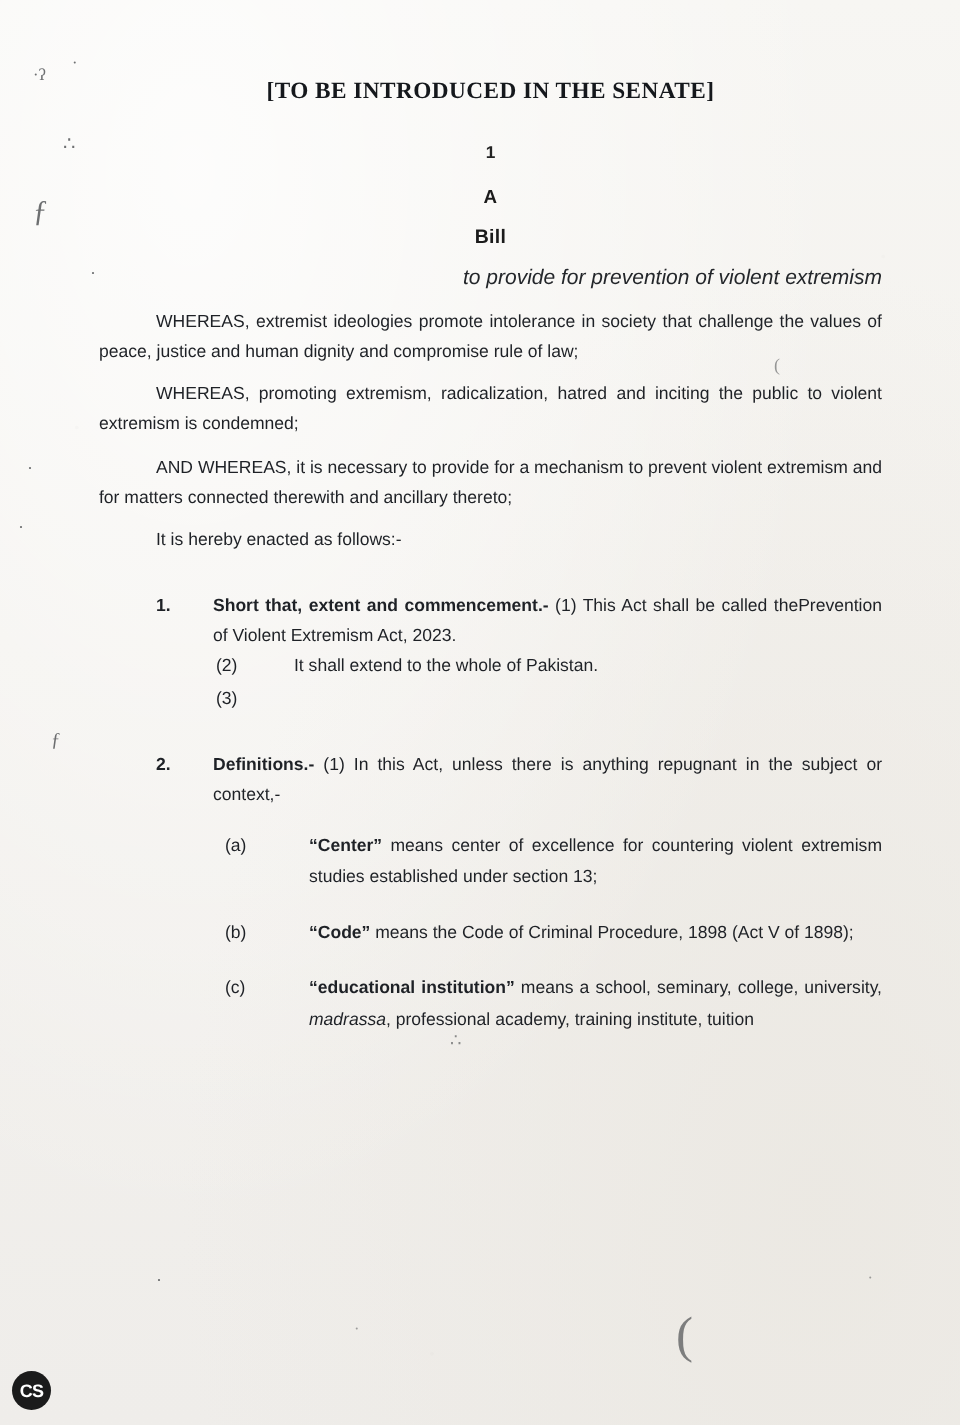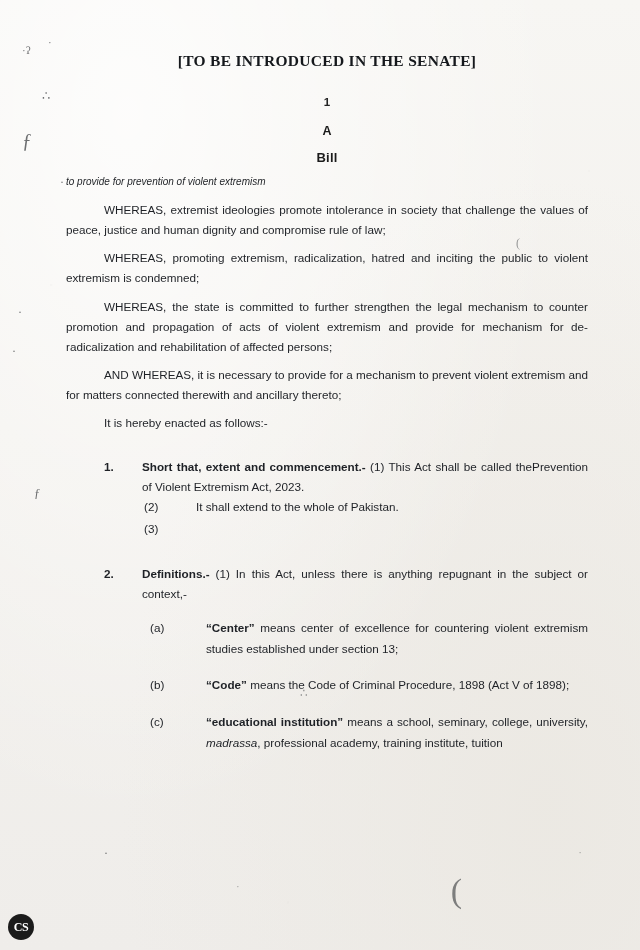--- a/index.html
+++ b/index.html
@@ -61,23 +61,23 @@
     font-weight: bold;
     color: #1b1b1b;
     margin-bottom: 12px;
     letter-spacing: .2px;
   }
   .centered-line.bill {
     font-size: 13px;
     margin-bottom: 11px;
   }
   .subtitle {
-    text-align: left;
+    text-align: right;
     font-style: italic;
-    font-size: 10px;
+    font-size: 14px;
     color: #23262a;
     margin-bottom: 13px;
   }
   p.body-text {
     margin: 0 0 8px 0;
     font-size: 11.7px;
     line-height: 1.72;
     text-align: justify;
     text-justify: inter-word;
     color: #1e2126;
@@ -153,21 +153,21 @@
     height: 26px;
     border-radius: 50%;
     background: #1b1b1b;
     color: #fff;
     font-size: 12px;
     font-weight: bold;
     display: flex;
     align-items: center;
     justify-content: center;
     letter-spacing: -.5px;
-    font-family: Liberation Serif, serif;
+    font-family: Liberation Sans, sans-serif;
   }
   .pen-mark {
     position: absolute;
     color: #23262a;
     font-family: "Liberation Serif", serif;
     opacity: .65;
   }
   .pm1 { left: 22px; top: 44px; font-size: 11px; }
   .pm2 { left: 48px; top: 36px; font-size: 11px; }
   .pm3 { left: 42px; top: 88px; font-size: 13px; }
@@ -211,21 +211,20 @@
     <div class="page-number">1</div>
 
     <div class="centered-line">A</div>
 
     <div class="centered-line bill">Bill</div>
 
     <div class="subtitle">to provide for prevention of violent extremism</div>
 
     <p class="body-text"><span class="indent"></span><span>WHEREAS, extremist ideologies promote intolerance in society that challenge the values of peace, justice and human dignity and compromise rule of law;</span></p>
     <p class="body-text"><span class="indent"></span><span>WHEREAS, promoting extremism, radicalization, hatred and inciting the public to violent extremism is condemned;</span></p>
-    <p class="body-text"><span class="indent"></span><span>WHEREAS, the state is committed to further strengthen the legal mechanism to counter promotion and propagation of acts of violent extremism and provide for mechanism for de-radicalization and rehabilitation of affected persons;</span></p>
     <p class="body-text"><span class="indent"></span><span>AND WHEREAS, it is necessary to provide for a mechanism to prevent violent extremism and for matters connected therewith and ancillary thereto;</span></p>
 
     <p class="enacted"><span class="indent"></span><span>It is hereby enacted as follows:-</span></p>
 
     <div class="section">
       <div class="section-row">
         <div class="sec-num">1.</div>
         <div class="sec-body"><span class="bold">Short that, extent and commencement.-</span> <span>(1) This Act shall be called thePrevention of Violent Extremism Act, 2023.</span></div>
       </div>
       <div class="clause-row">

